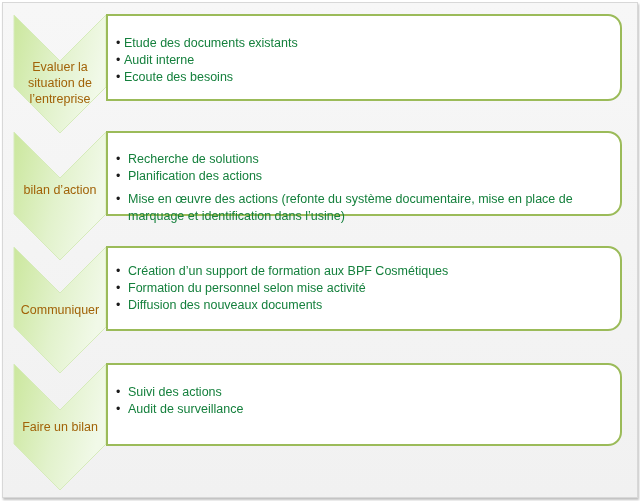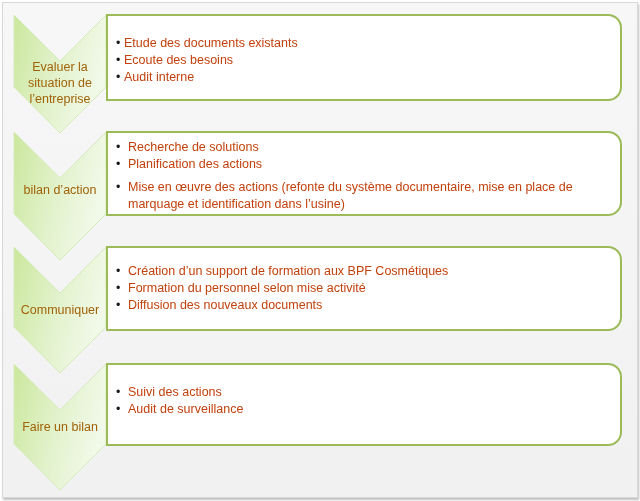--- a/index.html
+++ b/index.html
@@ -9,21 +9,21 @@
            background:linear-gradient(180deg,#f7f7f7 0%,#f1f1f1 100%);
            border:1px solid #d8d8d8; box-shadow:1px 2px 2px rgba(0,0,0,0.25); }
   .chev { position:absolute; left:14px; width:92px; }
   .chev svg { position:absolute; left:0; top:0; overflow:visible; }
   .chev-label { position:absolute; left:0; width:92px; text-align:center; color:#a16207;
                 font-size:12.5px; line-height:16px; }
   .box { position:absolute; left:106px; width:516px; background:#ffffff;
          border:2px solid #9bbb59; border-left-width:2px;
          border-radius:0 14px 14px 0; box-sizing:border-box; }
   .box ul { list-style:none; margin:0; padding:0; position:absolute; left:8px; right:10px; }
-  .box li { position:relative; padding-left:12px; font-size:12.5px; line-height:17px; color:#c2410c; }
+  .box li { position:relative; padding-left:12px; font-size:12.5px; line-height:17px; color:#15803d; }
   .box li::before { content:"•"; position:absolute; left:0; top:0; color:#1a1a1a; }
   .box.tight li { padding-left:8px; }
   .box li.extra-gap { margin-top:6px; }
 </style>
 </head>
 <body>
 
 <div class="frame"></div>
 
 <svg width="0" height="0" style="position:absolute">
@@ -42,35 +42,35 @@
   </svg>
   <div class="chev-label" style="top:44px;">
     <div>Evaluer la</div>
     <div>situation de</div>
     <div>l’entreprise</div>
   </div>
 </div>
 <div class="box tight" style="top:14px;height:87px;">
   <ul style="top:19px;">
     <li>Etude des documents existants</li>
+    <li>Audit interne</li>
     <li>Ecoute des besoins</li>
-    <li>Audit interne</li>
   </ul>
 </div>
 
 <div class="chev" style="top:132px;height:128px;">
   <svg width="92" height="128">
     <polygon points="0,0 46,46 92,0 92,82 46,128 0,82" fill="url(#chevGrad)" stroke="#d6ebbb" stroke-width="1"></polygon>
   </svg>
   <div class="chev-label" style="top:50px;">
     <div>bilan d’action</div>
   </div>
 </div>
 <div class="box" style="top:131px;height:85px;">
-  <ul style="top:6px;">
+  <ul style="top:18px;">
     <li>Recherche de solutions</li>
     <li>Planification des actions</li>
     <li class="extra-gap">Mise en œuvre des actions (refonte du système documentaire, mise en place de marquage et identification dans l’usine)</li>
   </ul>
 </div>
 
 <div class="chev" style="top:247px;height:126px;">
   <svg width="92" height="126">
     <polygon points="0,0 46,46 92,0 92,80 46,126 0,80" fill="url(#chevGrad)" stroke="#d6ebbb" stroke-width="1"></polygon>
   </svg>

